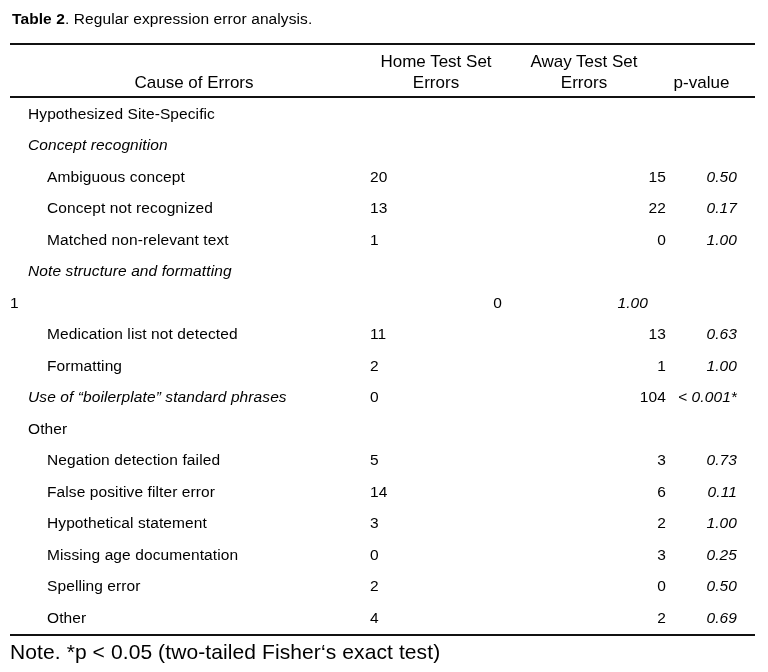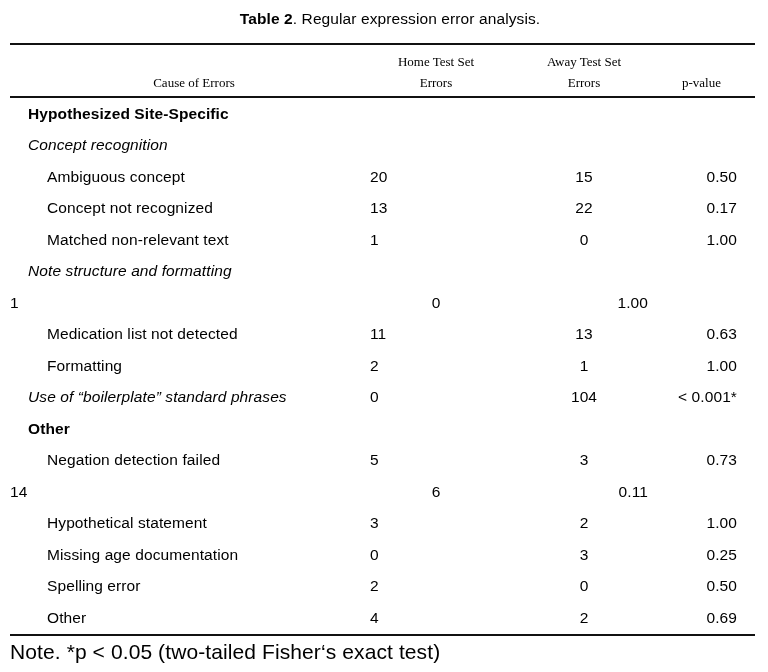--- a/index.html
+++ b/index.html
@@ -16,21 +16,20 @@
   }
   .page {
     position: relative;
     width: 768px;
     height: 672px;
   }
   .table-title {
     margin: 10px 0 0 12px;
     font-size: 15.5px;
     letter-spacing: 0.1px;
-    text-align: center;
   }
   .table-title .t-bold { font-weight: 700; }
 
   .tbl {
     margin-left: 10px;
     width: 745px;
   }
   .rule-top    { margin-top: 15px; border-bottom: 2px solid #111; }
   .rule-header { border-bottom: 2px solid #111; }
   .rule-bottom { border-bottom: 2px solid #111; }
@@ -45,42 +44,41 @@
   .thead .grid-row { align-items: end; }
   .thead {
     padding-top: 6px;
     height: 51px;
     box-sizing: border-box;
     display: flex;
     flex-direction: column;
     justify-content: flex-end;
   }
   .th {
-    font-size: 13px;
+    font-size: 17px;
     line-height: 21px;
     padding-bottom: 3px;
-    font-family: Liberation Serif, serif;
   }
   .th.cause { text-align: center; padding-left: 8px; }
   .th.center { text-align: center; white-space: pre-line; }
   .th.pval { text-align: center; padding-right: 18px; }
 
   
   .tbody .grid-row { height: 31.5px; }
   .cell {
     font-size: 15.5px;
     letter-spacing: 0.1px;
   }
   .cell.label { padding-left: 18px; }
   .cell.label.indent { padding-left: 37px; }
-  .cell.label.bold { font-weight: 700; }
+  .cell.label.bold { font-weight: 400; }
   .cell.label.italic { font-style: italic; padding-left: 18px; }
   .cell.home { }
-  .cell.away { text-align: center; }
-  .cell.pvalue { text-align: right; padding-right: 18px; }
+  .cell.away { text-align: right; }
+  .cell.pvalue { text-align: right; padding-right: 18px; font-style: italic; }
 
   .note {
     margin: 4px 0 0 10px;
     font-size: 21px;
     letter-spacing: 0.1px;
   }
 </style>
 </head>
 <body>
 
@@ -182,20 +180,21 @@
   </div>
 
   <div class="grid-row">
     <div class="cell label indent">Negation detection failed</div>
     <div class="cell home">5</div>
     <div class="cell away">3</div>
     <div class="cell pvalue">0.73</div>
   </div>
 
   <div class="grid-row">
+    <div class="cell label indent">False positive filter error</div>
     <div class="cell home">14</div>
     <div class="cell away">6</div>
     <div class="cell pvalue">0.11</div>
   </div>
 
   <div class="grid-row">
     <div class="cell label indent">Hypothetical statement</div>
     <div class="cell home">3</div>
     <div class="cell away">2</div>
     <div class="cell pvalue">1.00</div>

